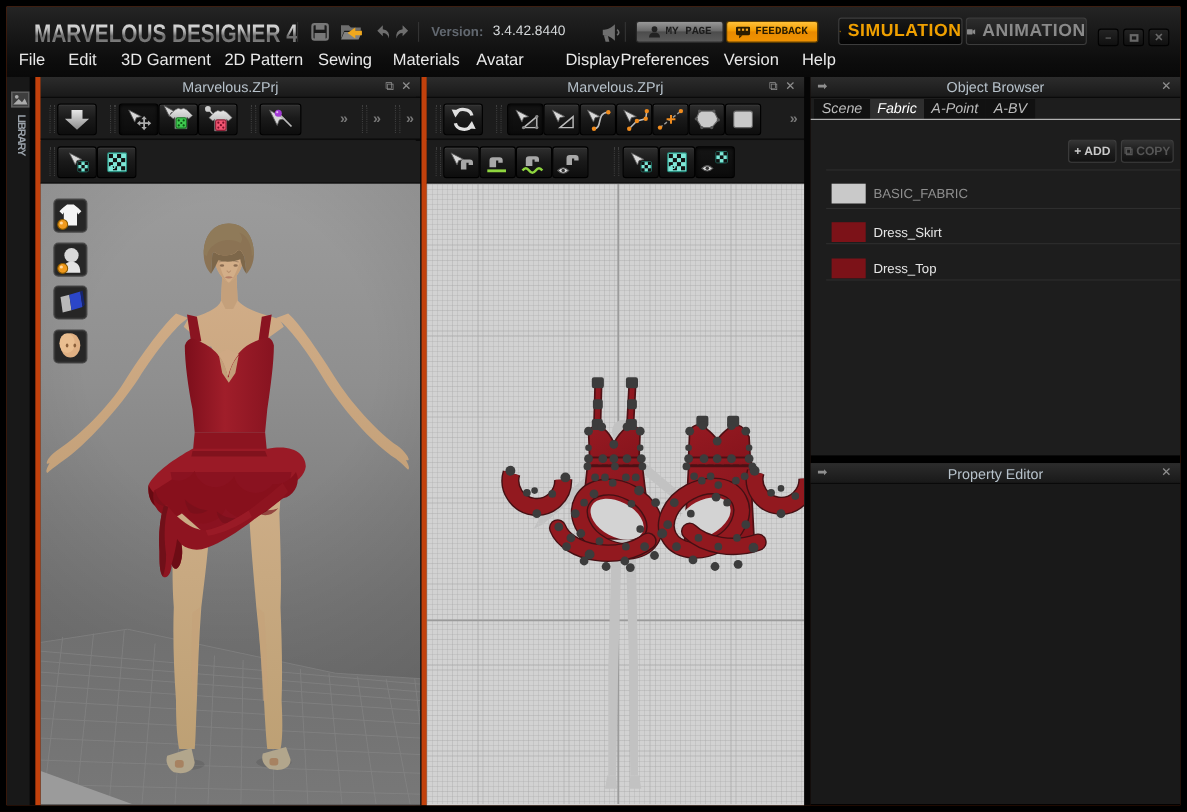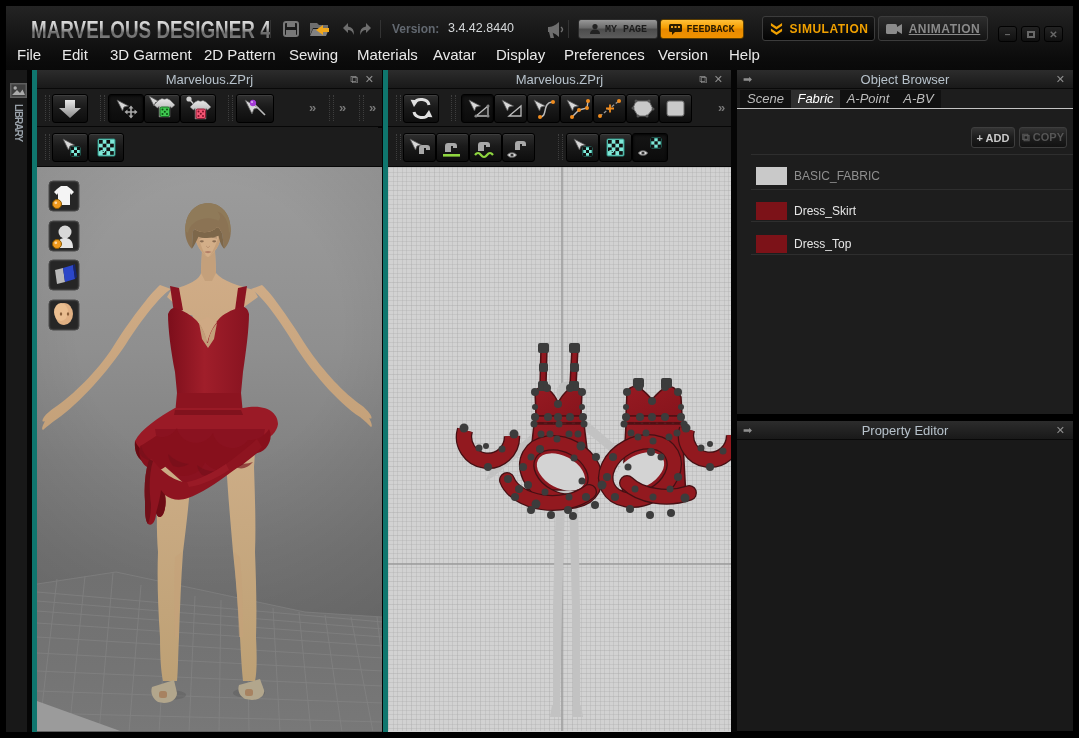--- a/index.html
+++ b/index.html
@@ -1,29 +1,29 @@
 <!DOCTYPE html>
 <html><head><meta charset="utf-8">
 <style>
 *{margin:0;padding:0;box-sizing:border-box;}
 html,body{width:1079px;height:738px;background:#000;font-family:"Liberation Sans",sans-serif;overflow:hidden;}
-#win{position:absolute;left:6px;top:6px;width:1067px;height:726px;background:#0f766e;}
+#win{position:absolute;left:6px;top:6px;width:1067px;height:726px;background:#c2410c;}
 
 #top{position:absolute;left:0;top:0;width:1067px;height:64px;background:linear-gradient(#242424,#161616 45%,#0c0c0c 80%,#090909);}
 #logo{position:absolute;left:25px;top:11px;font-size:23px;font-weight:bold;transform:scaleX(.82);transform-origin:0 0;background:linear-gradient(#e2e2e2 12%,#bdbdbd 40%,#6a6a6a 58%,#909090);-webkit-background-clip:text;background-clip:text;color:transparent;}
 .tico{position:absolute;top:14px;}
 .vsep{position:absolute;top:14px;width:1px;height:18px;background:#333;}
 #version{position:absolute;left:386px;top:16px;font-size:12px;font-weight:bold;color:#626870;}
 #vernum{position:absolute;left:442px;top:15px;font-size:12.5px;color:#d6d9db;letter-spacing:0px;}
 .tbtn{position:absolute;top:13px;height:20px;border-radius:3px;font-size:10px;font-weight:bold;display:flex;align-items:center;justify-content:center;font-family:Liberation Mono, monospace;}
 #mypage{left:572px;width:80px;background:linear-gradient(#989898,#6a6a6a 45%,#4c4c4c 50%,#5c5c5c);border:1px solid #2a2a2a;color:#1c1c1c;}
 #feedback{left:654px;width:84px;background:linear-gradient(#ffc13a,#f59c00 45%,#e88a00 50%,#f09200);border:1px solid #5a3c00;color:#2a1c00;}
-.bigbtn{position:absolute;top:10px;height:25px;border-radius:3px;border:1px solid #3c3c3c;display:flex;align-items:center;justify-content:center;font-size:12px;font-weight:bold;letter-spacing:.5px;}
+.bigbtn{position:absolute;top:10px;height:25px;border-radius:3px;border:1px solid #3c3c3c;display:flex;align-items:center;justify-content:center;font-size:16px;font-weight:bold;letter-spacing:.5px;}
 #simu{left:756px;width:113px;background:linear-gradient(#181818,#040404);color:#f0a000;}
-#anim{left:872px;width:110px;background:linear-gradient(#2d2d2d,#141414);color:#8a8a8a;text-decoration:underline;}
+#anim{left:872px;width:110px;background:linear-gradient(#2d2d2d,#141414);color:#8a8a8a;}
 .wbtn{position:absolute;top:20px;width:19px;height:16px;background:linear-gradient(#232323,#101010);border:1px solid #020202;border-radius:3px;color:#686868;font-size:10px;display:flex;align-items:center;justify-content:center;font-weight:bold;}
 
 #menu{position:absolute;left:0;top:38px;width:1067px;height:26px;color:#e9e9e9;font-size:15px;}
 #menu span{position:absolute;top:2px;}
 
 #lib{position:absolute;left:0;top:64px;width:26px;height:662px;background:#181818;border-right:5px solid #050505;}
 #libtxt{position:absolute;left:7px;top:34px;writing-mode:vertical-rl;font-size:10px;font-weight:bold;color:#9aa2aa;letter-spacing:-1px;}
 
 .phead{position:absolute;height:19px;background:linear-gradient(#2c2c2c,#191919);border-bottom:1px solid #090909;color:#b7c2cb;font-size:13px;text-align:center;line-height:19px;}
 .pico{position:absolute;top:3px;color:#8f8f8f;font-size:11px;line-height:13px;}
@@ -112,21 +112,21 @@
     <div class="wbtn" style="left:1038px">✕</div>
   </div>
   <div id="menu">
     <span style="left:11px">File</span>
     <span style="left:56px">Edit</span>
     <span style="left:104px">3D Garment</span>
     <span style="left:198px">2D Pattern</span>
     <span style="left:283px">Sewing</span>
     <span style="left:351px">Materials</span>
     <span style="left:427px">Avatar</span>
-    <span style="left:490px">Display</span>
+    <span style="left:508px">Display</span>
     <span style="left:558px">Preferences</span>
     <span style="left:652px">Version</span>
     <span style="left:723px">Help</span>
   </div>
   <div id="lib">
     <svg style="position:absolute;left:4px;top:13px" width="17" height="15" viewBox="0 0 17 15">
         <rect x="0" y="0" width="17" height="15" fill="#5f5f5f"></rect>
         <rect x="1.5" y="1.5" width="14" height="12" fill="#3e3e3e"></rect>
         <circle cx="5.2" cy="5" r="1.7" fill="#aaa"></circle>
         <path d="M2 12 L7 7 L10 10 L12.5 6.5 L15 12 Z" fill="#aaa"></path>

